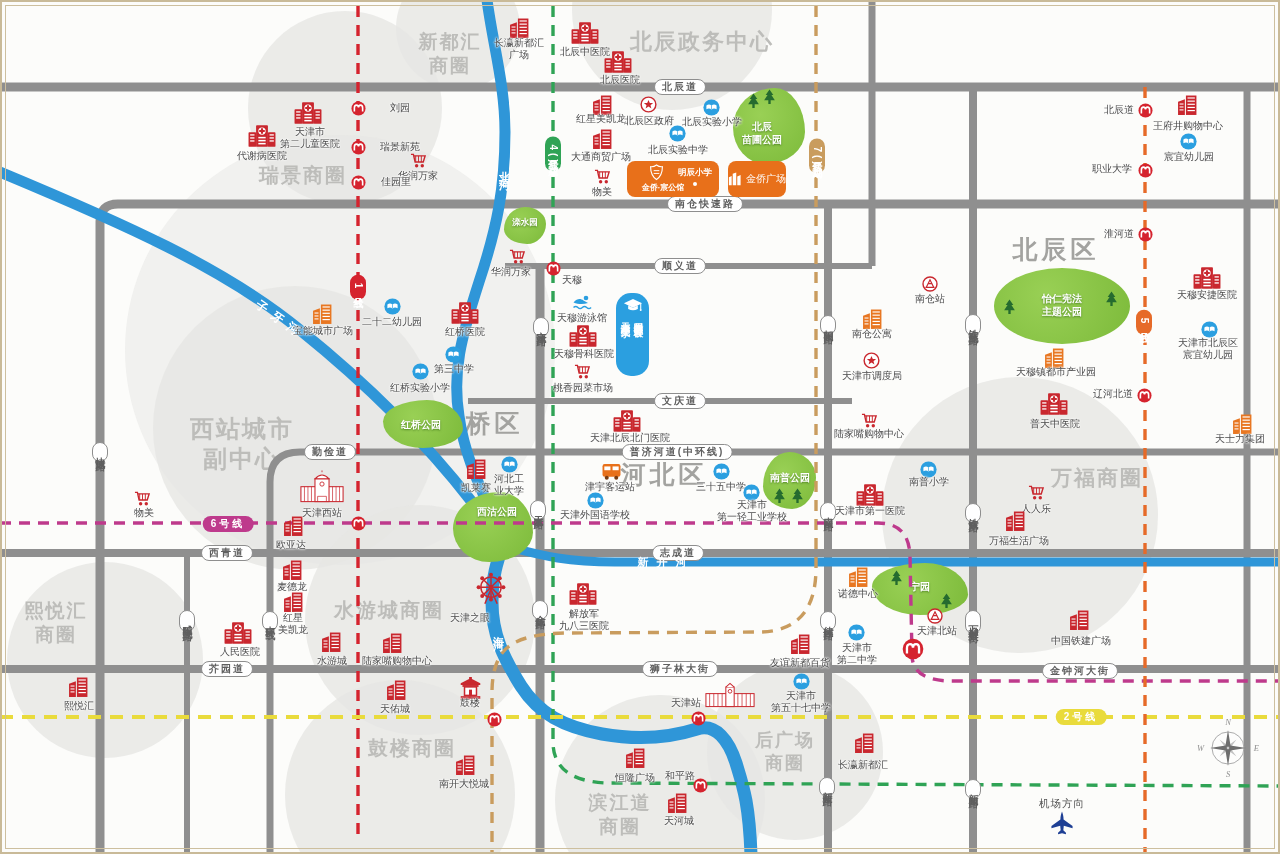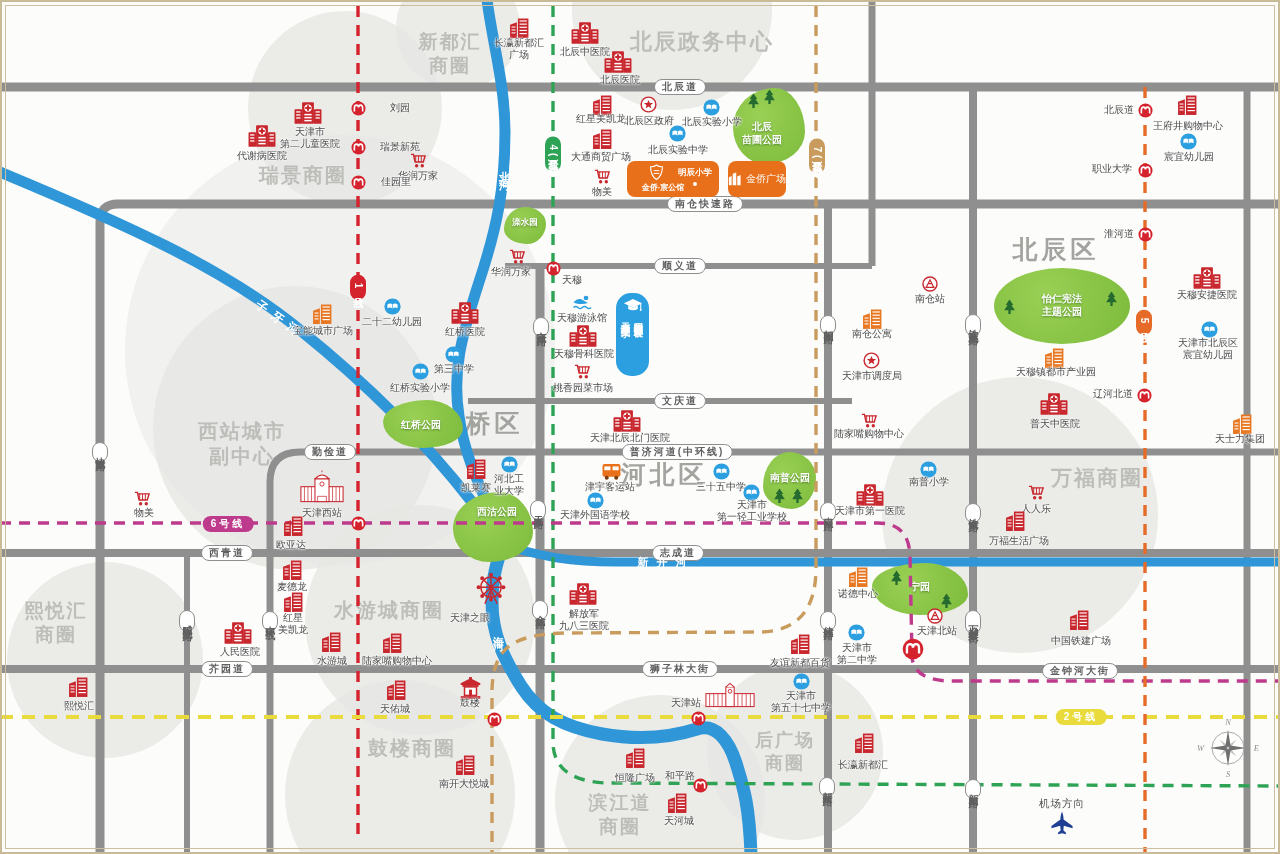--- a/index.html
+++ b/index.html
@@ -327,21 +327,21 @@
   <div class="frame"></div>
 <div class="biz" style="left:396px;top:-34px;width:124px;height:124px;opacity:0.8"></div>
     <div class="bizl" style="left:450px;top:54px;font-size:19px">新都汇
 商圈</div>
     <div class="biz" style="left:572px;top:-90px;width:200px;height:200px;opacity:0.8"></div>
     <div class="bizl" style="left:702px;top:42px;font-size:22px">北辰政务中心</div>
     <div class="biz" style="left:248px;top:11px;width:194px;height:194px;opacity:0.8"></div>
     <div class="bizl" style="left:303px;top:175px;font-size:20px">瑞景商圈</div>
     <div class="biz" style="left:125px;top:135px;width:430px;height:430px;opacity:0.5"></div>
     <div class="biz" style="left:153px;top:286px;width:284px;height:284px;opacity:0.8"></div>
-    <div class="bizl" style="left:242px;top:444px;font-size:20px">西站城市
+    <div class="bizl" style="left:242px;top:444px;font-size:24px">西站城市
 副中心</div>
     <div class="biz" style="left:305px;top:505px;width:230px;height:230px;opacity:0.8"></div>
     <div class="bizl" style="left:389px;top:610px;font-size:20px">水游城商圈</div>
     <div class="biz" style="left:7px;top:562px;width:196px;height:196px;opacity:0.8"></div>
     <div class="bizl" style="left:56px;top:623px;font-size:19px">熙悦汇
 商圈</div>
     <div class="biz" style="left:285px;top:680px;width:230px;height:230px;opacity:0.8"></div>
     <div class="bizl" style="left:412px;top:748px;font-size:20px">鼓楼商圈</div>
     <div class="biz" style="left:555px;top:695px;width:210px;height:210px;opacity:0.8"></div>
     <div class="bizl" style="left:620px;top:815px;font-size:19px">滨江道

